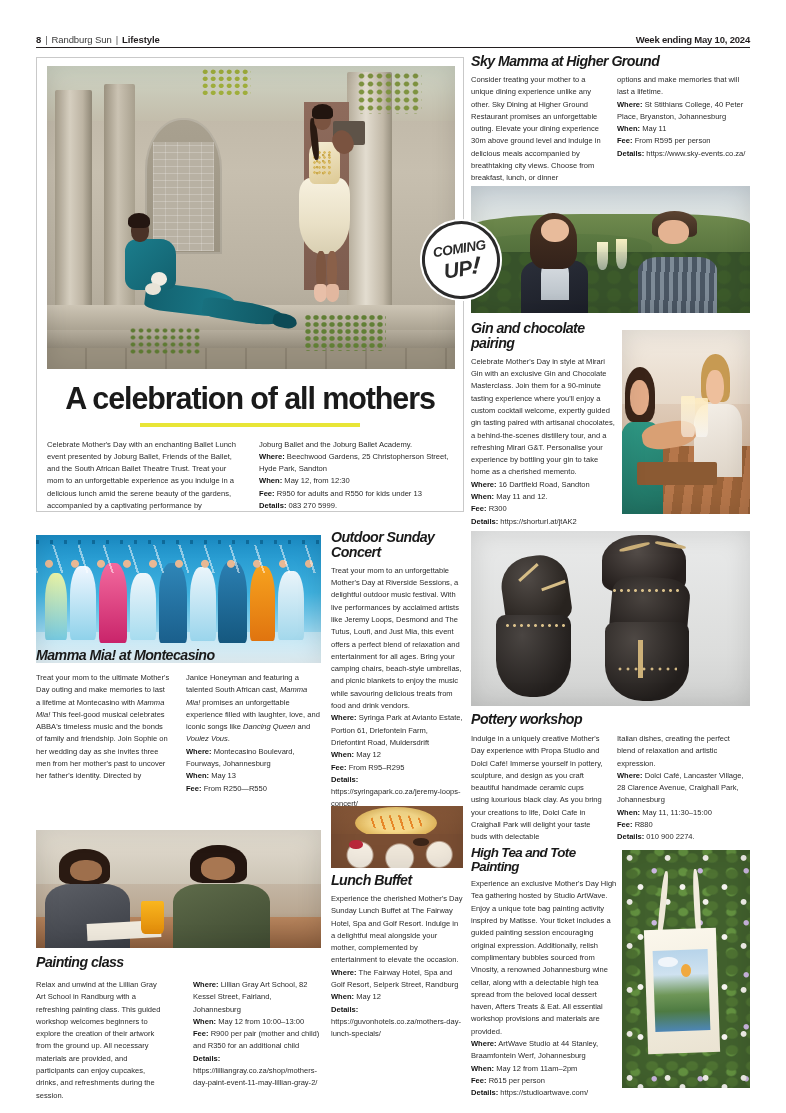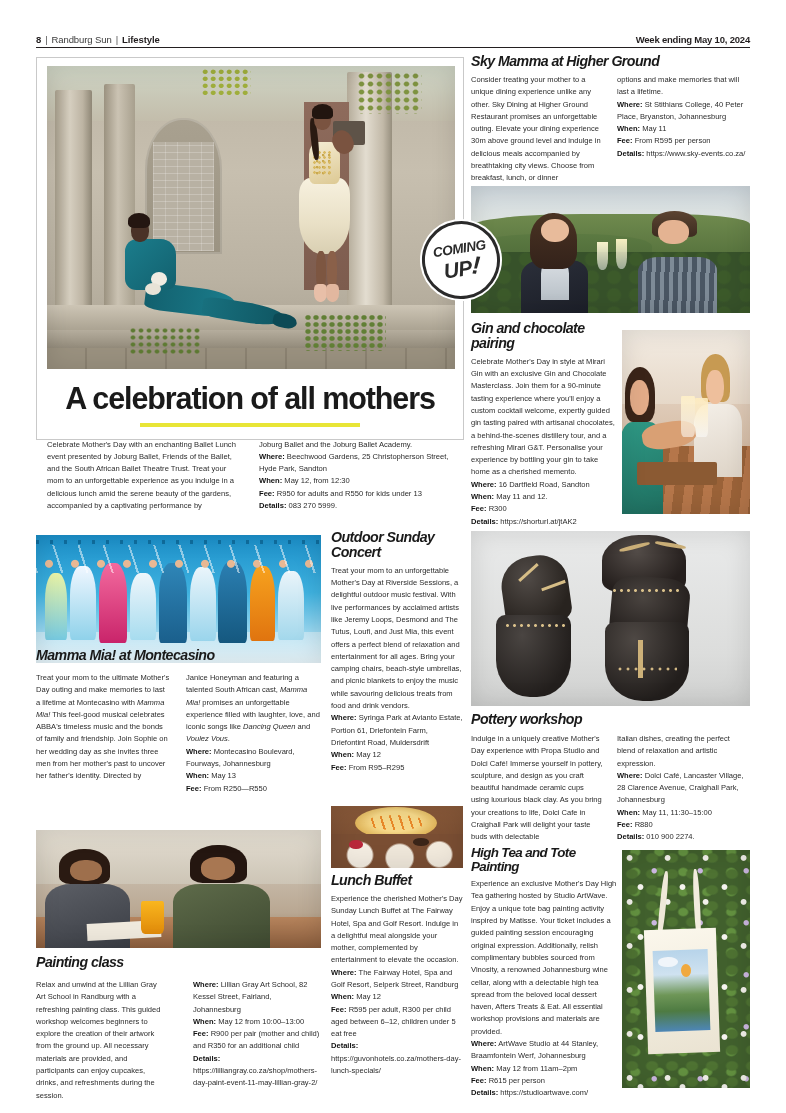--- a/index.html
+++ b/index.html
@@ -21,21 +21,21 @@
   }
   .mh-left { display: flex; align-items: baseline; gap: 4px; font-size: 9.5px; letter-spacing: -0.1px; }
   .mh-page { font-weight: 700; color: #231f20; }
   .mh-sep { color: #555; font-weight: 400; }
   .mh-pub { color: #3a3a3a; font-weight: 400; }
   .mh-sec { font-weight: 700; color: #231f20; }
   .mh-right { font-size: 9.5px; font-weight: 700; color: #231f20; letter-spacing: -0.2px; text-align: center; }
 
   
   .lead-box {
-    position: absolute; left: 36px; top: 57px; width: 428px; height: 383px;
+    position: absolute; left: 36px; top: 57px; width: 428px; height: 455px;
     border: 1px solid #c9c9c9; background: #fff;
     padding: 8px 10px 8px 10px;
   }
   .lead-photo {
     width: 408px; height: 303px; position: relative; overflow: hidden;
     background: #8d8577;
   }
   .lead-headline {
     margin-top: 14px; text-align: center;
     font-size: 30.5px; font-weight: 700; letter-spacing: -1.1px;
@@ -528,20 +528,21 @@
     </div>
   </div>
 
   <div class="outdoor">
     <div class="art-title">Outdoor Sunday Concert</div>
     <div class="art-body">
       <p>Treat your mom to an unforgettable Mother's Day at Riverside Sessions, a delightful outdoor music festival. With live performances by acclaimed artists like Jeremy Loops, Desmond and The Tutus, Loufi, and Just Mia, this event offers a perfect blend of relaxation and entertainment for all ages. Bring your camping chairs, beach-style umbrellas, and picnic blankets to enjoy the music while savouring delicious treats from food and drink vendors.</p>
       <p><b>Where:</b><span> Syringa Park at Avianto Estate, Portion 61, Driefontein Farm, Driefontint Road, Muldersdrift</span></p>
       <p><b>When:</b><span> May 12</span></p>
       <p><b>Fee:</b><span> From R95–R295</span></p>
+      <p><b>Details:</b><span> https://syringapark.co.za/jeremy-loops-concert/</span></p>
     </div>
   </div>
 
   <div class="pottery-photo">
     <div class="ph">
       <div class="pt-bg"></div>
       <div class="pt-c5"></div>
         <div class="pt-c4"></div>
         <div class="pt-c3"></div>
       <div class="pt-c2"></div>
@@ -614,21 +615,20 @@
         <div class="lb-choc"></div>
       <div class="vig"></div>
     </div>
   </div>
   <div class="lunch">
     <div class="art-title">Lunch Buffet</div>
     <div class="art-body">
       <p>Experience the cherished Mother's Day Sunday Lunch Buffet at The Fairway Hotel, Spa and Golf Resort. Indulge in a delightful meal alongside your mother, complemented by entertainment to elevate the occasion.</p>
       <p><b>Where:</b><span> The Fairway Hotel, Spa and Golf Resort, Selperk Street, Randburg</span></p>
       <p><b>When:</b><span> May 12</span></p>
-      <p><b>Fee:</b><span> R595 per adult, R300 per child aged between 6–12, children under 5 eat free</span></p>
       <p><b>Details:</b><span> https://guvonhotels.co.za/mothers-day-lunch-specials/</span></p>
     </div>
   </div>
 
   <div class="hightea">
     <div class="art-title">High Tea and Tote Painting</div>
     <div class="art-body">
       <p>Experience an exclusive Mother's Day High Tea gathering hosted by Studio ArtWave. Enjoy a unique tote bag painting activity inspired by Matisse. Your ticket includes a guided painting session encouraging original expression. Additionally, relish complimentary bubbles sourced from Vinosity, a renowned Johannesburg wine cellar, along with a delectable high tea spread from the beloved local dessert haven, Afters Treats &amp; Eat. All essential workshop provisions and materials are provided.</p>
       <p><b>Where:</b><span> ArtWave Studio at 44 Stanley, Braamfontein Werf, Johannesburg</span></p>
       <p><b>When:</b><span> May 12 from 11am–2pm</span></p>

